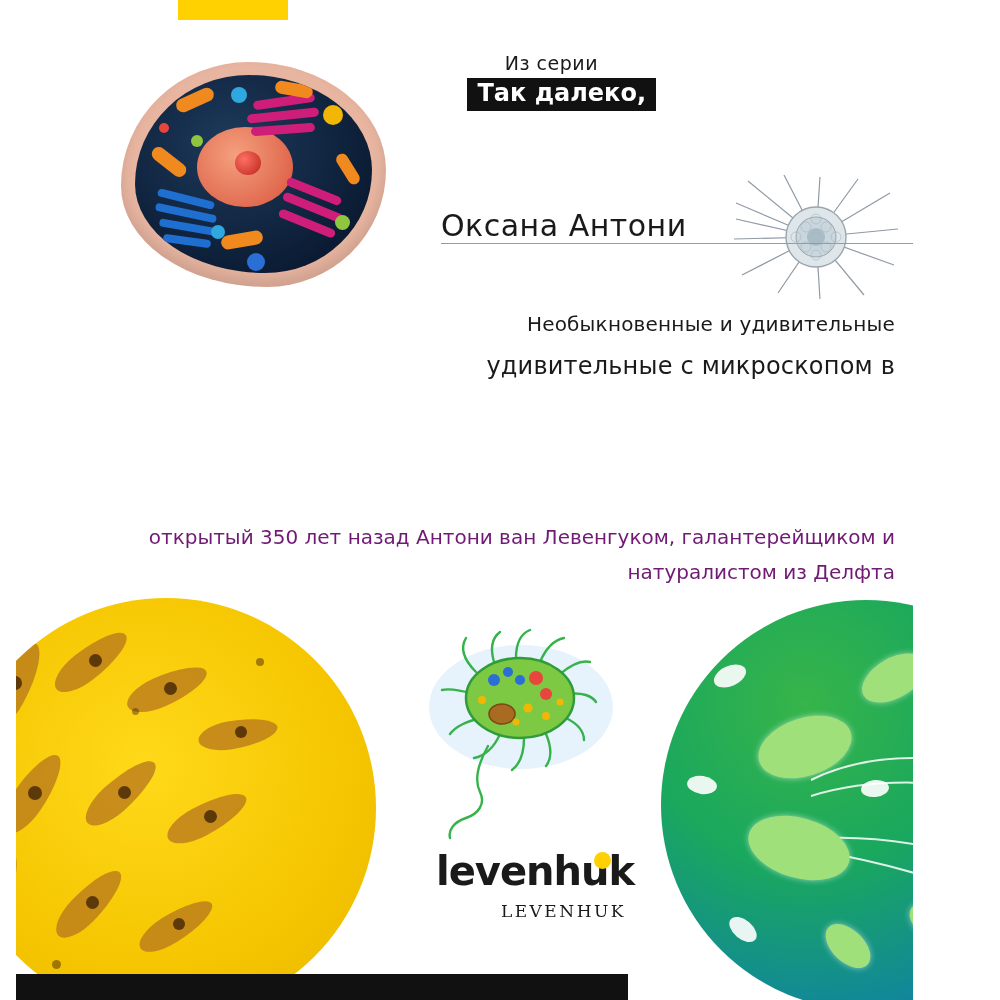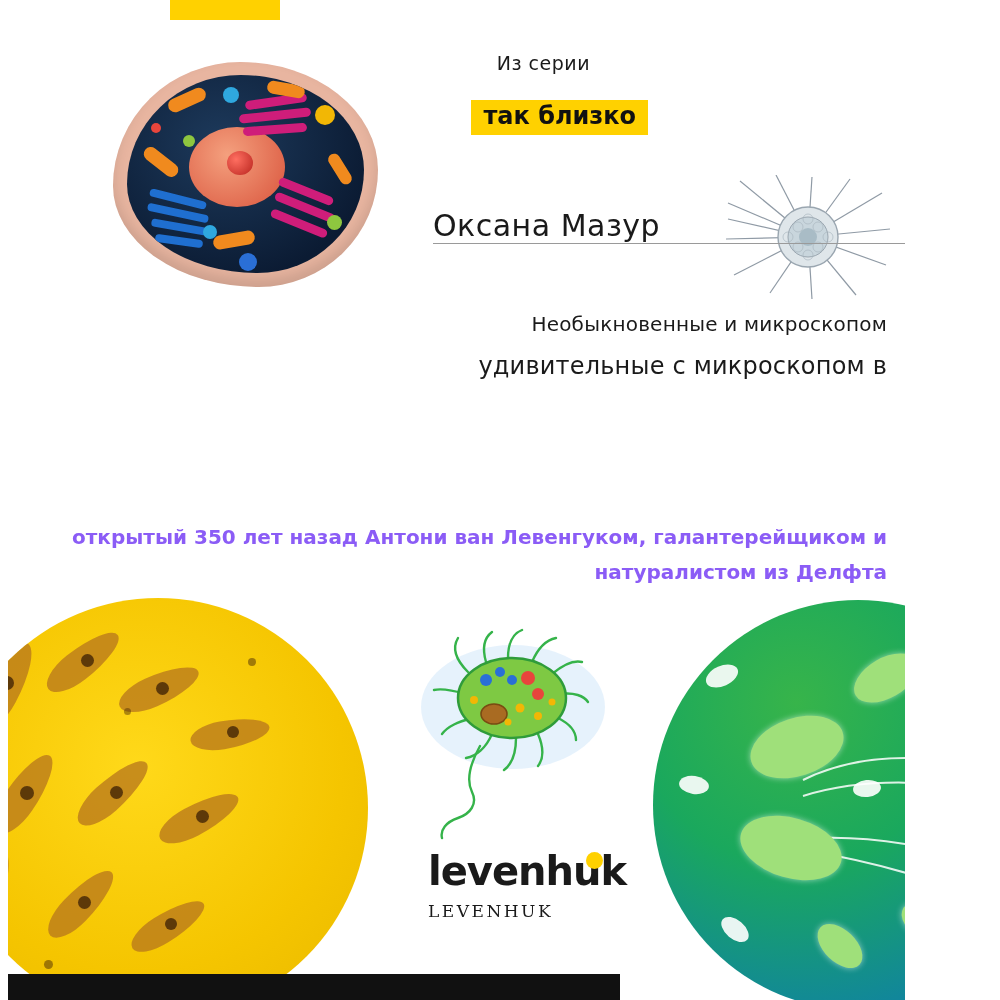--- a/index.html
+++ b/index.html
@@ -9,21 +9,21 @@
   body {
     width: 1000px;
     height: 1000px;
     background: #ffffff;
     font-family: "DejaVu Sans", sans-serif;
     overflow: hidden;
     position: relative;
   }
   .cover {
     position: absolute;
-    left: 8px; top: 0;
+    left: 16px; top: 0;
     width: 897px;
     height: 1000px;
     background: #ffffff;
     overflow: hidden;
   }
 
   
   .top-bar {
     position: absolute;
     left: 162px;
@@ -134,23 +134,22 @@
     color: #1a1a1a;
     letter-spacing: 1px;
     line-height: 1.05;
   }
   .subtitle-3 {
     position: absolute;
     left: 0; right: 18px;
     top: 520px;
     text-align: right;
     font-size: 20px;
-    color: #8b5cf6;
+    color: #701a75;
     line-height: 1.75;
-    font-weight: bold;
   }
 
   
   .cell-art {
     position: absolute;
     left: 105px;
     top: 62px;
     width: 265px;
     height: 225px;
   }
@@ -272,21 +271,21 @@
     width: 210px;
     height: 220px;
   }
 
   
   .logo {
     position: absolute;
     left: 420px;
     top: 848px;
     width: 190px;
-    text-align: left;
+    text-align: right;
   }
   .logo-word {
     font-family: "DejaVu Sans", sans-serif;
     font-weight: 700;
     font-size: 40px;
     color: #1a1a1a;
     letter-spacing: -1px;
     position: relative;
     display: inline-block;
   }
@@ -354,22 +353,21 @@
       <div class="vesicle" style="left:76px; top:150px; width:14px; height:14px; background:#2fa8df;"></div>
       <div class="vesicle" style="left:56px; top:60px; width:12px; height:12px; background:#8ec63f;"></div>
       <div class="vesicle" style="left:200px; top:140px; width:15px; height:15px; background:#8ec63f;"></div>
       <div class="vesicle" style="left:112px; top:178px; width:18px; height:18px; background:#2a6fd6;"></div>
       <div class="vesicle" style="left:24px; top:48px; width:10px; height:10px; background:#e8453c;"></div>
     </div>
   </div>
 
   <div class="series-wrap">
     <div class="series-from">Из серии</div>
-    <br>
-    <div class="series-line2">так близко</div>
+    <div class="series-line1">Так далеко,</div><br>
   </div>
 
 
   <div class="radiolarian">
     <svg width="165" height="125" viewBox="0 0 165 125">
       <g stroke="#8f9aa5" stroke-width="1.2" fill="none">
         <line x1="82" y1="62" x2="2" y2="28"></line>
         <line x1="82" y1="62" x2="14" y2="6"></line>
         <line x1="82" y1="62" x2="50" y2="0"></line>
         <line x1="82" y1="62" x2="86" y2="2"></line>
@@ -393,24 +391,24 @@
         <circle cx="72" cy="72" r="5"></circle>
         <circle cx="92" cy="72" r="5"></circle>
         <circle cx="82" cy="44" r="5"></circle>
         <circle cx="82" cy="80" r="5"></circle>
         <circle cx="62" cy="62" r="5"></circle>
         <circle cx="102" cy="62" r="5"></circle>
       </g>
     </svg>
   </div>
 
-  <div class="author">Оксана Мазур</div>
+  <div class="author">Оксана Антони</div>
   <div class="author-rule"></div>
 
-  <div class="subtitle-1">Необыкновенные и микроскопом</div>
+  <div class="subtitle-1">Необыкновенные и удивительные</div>
   <div class="subtitle-2">удивительные с микроскопом в</div>
   <div class="subtitle-3">открытый 350 лет назад Антони ван Левенгуком, галантерейщиком и натуралистом из Делфта</div>
 
   <div class="circle-left">
     <div class="paramecium" style="left:40px; top:40px; width:34px; height:96px; transform:rotate(28deg);"></div>
     <div class="para-dot" style="left:52px; top:78px; width:14px; height:14px;"></div>
 
     <div class="paramecium" style="left:120px; top:20px; width:30px; height:88px; transform:rotate(52deg);"></div>
     <div class="para-dot" style="left:133px; top:56px; width:13px; height:13px;"></div>
 

